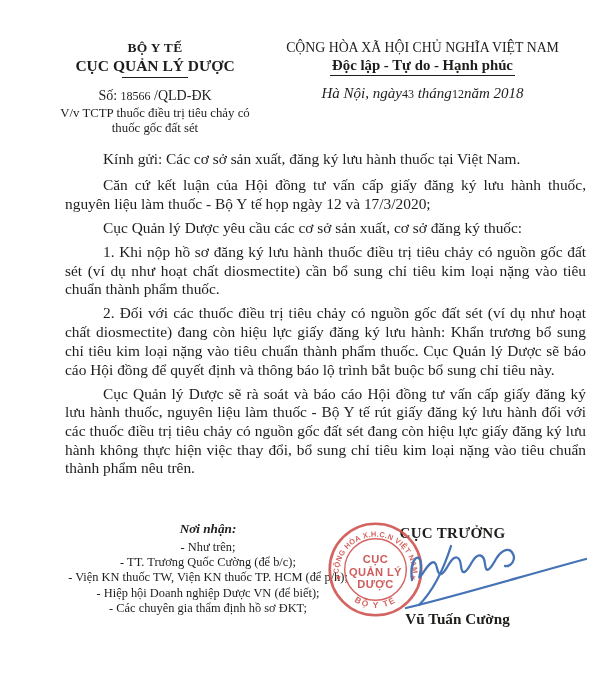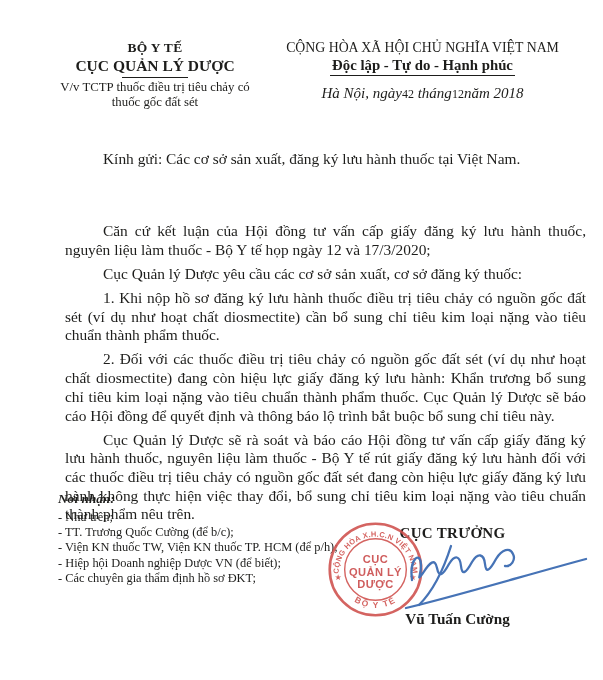--- a/index.html
+++ b/index.html
@@ -18,25 +18,25 @@
   
   .hdr-right { position:absolute; top:40px; left:280px; width:285px; text-align:center; }
   .country { font-size:13.8px; font-weight:normal; white-space:nowrap; }
   .motto   { display:inline-block; font-size:14.8px; font-weight:bold;
              border-bottom:1.6px solid #1d1d1b; padding:0 2px 1px; margin-top:1px; }
   .place-date { font-size:15px; font-style:italic; margin-top:9px; white-space:nowrap; }
   .place-date .dnum { font-style:normal; font-size:12px; }
   
   .greeting { position:absolute; left:65px; top:150px; width:521px;
               font-size:15.4px; text-indent:38px; }
-  .body-text { position:absolute; left:65px; top:176px; width:521px;margin-top:46px; }
+  .body-text { position:absolute; left:65px; top:176px; width:521px; }
   .body-text p { margin:0 0 5.4px 0; font-size:15.4px; line-height:18.7px;
                  text-align:justify; text-indent:38px; }
   
-  .recipients { position:absolute; left:58px; top:491px; width:300px; }
+  .recipients { position:absolute; left:58px; top:521px; width:300px;text-align:center; }
   .recipients .label { font-size:13.2px; font-weight:bold; font-style:italic; }
   .recipients ul { list-style:none; margin:3px 0 0; padding:0;
                    font-size:12.4px; line-height:15.2px; white-space:nowrap; }
   .signer-title { position:absolute; left:370px; top:525px; width:165px; text-align:center;
                   font-size:15px; font-weight:bold; letter-spacing:.3px; }
   .signer-name  { position:absolute; left:375px; top:610px; width:165px; text-align:center;
                   font-size:15.2px; font-weight:bold; }
   
   .stamp { position:absolute; left:327px; top:521px; width:97px; height:97px; opacity:.88; }
   .st-ring { fill:none; stroke:#cf4f4c; }
@@ -53,31 +53,36 @@
 </style>
 </head>
 <body>
 
 <div class="page">
 
   <div class="hdr-left">
     <div class="ministry">BỘ Y TẾ</div>
     <div class="agency">CỤC QUẢN LÝ DƯỢC</div>
     <div class="agency-underline"></div>
+    <div class="so-line">
+      <span>Số:</span>
+      <span class="num">18566</span>
+      <span>/QLD-ĐK</span>
+    </div>
     <div class="vv">
       <div>V/v TCTP thuốc điều trị tiêu chảy có</div>
       <div>thuốc gốc đất sét</div>
     </div>
   </div>
 
   <div class="hdr-right">
     <div class="country">CỘNG HÒA XÃ HỘI CHỦ NGHĨA VIỆT NAM</div>
     <div><span class="motto">Độc lập - Tự do - Hạnh phúc</span></div>
     <div class="place-date">
-      <span>Hà Nội, ngày</span><span class="dnum">42</span>
+      <span>Hà Nội, ngày</span><span class="dnum">43</span>
       <span>tháng</span><span class="dnum">12</span><span>năm 2018</span>
     </div>
   </div>
 
   <div class="greeting">Kính gửi: Các cơ sở sản xuất, đăng ký lưu hành thuốc tại Việt Nam.</div>
 
   <div class="body-text">
     <p>Căn cứ kết luận của Hội đồng tư vấn cấp giấy đăng ký lưu hành thuốc, nguyên liệu làm thuốc - Bộ Y tế họp ngày 12 và 17/3/2020;</p>
     <p>Cục Quản lý Dược yêu cầu các cơ sở sản xuất, cơ sở đăng ký thuốc:</p>
     <p>1. Khi nộp hồ sơ đăng ký lưu hành thuốc điều trị tiêu chảy có nguồn gốc đất sét (ví dụ như hoạt chất diosmectite) cần bổ sung chỉ tiêu kim loại nặng vào tiêu chuẩn thành phẩm thuốc.</p>

